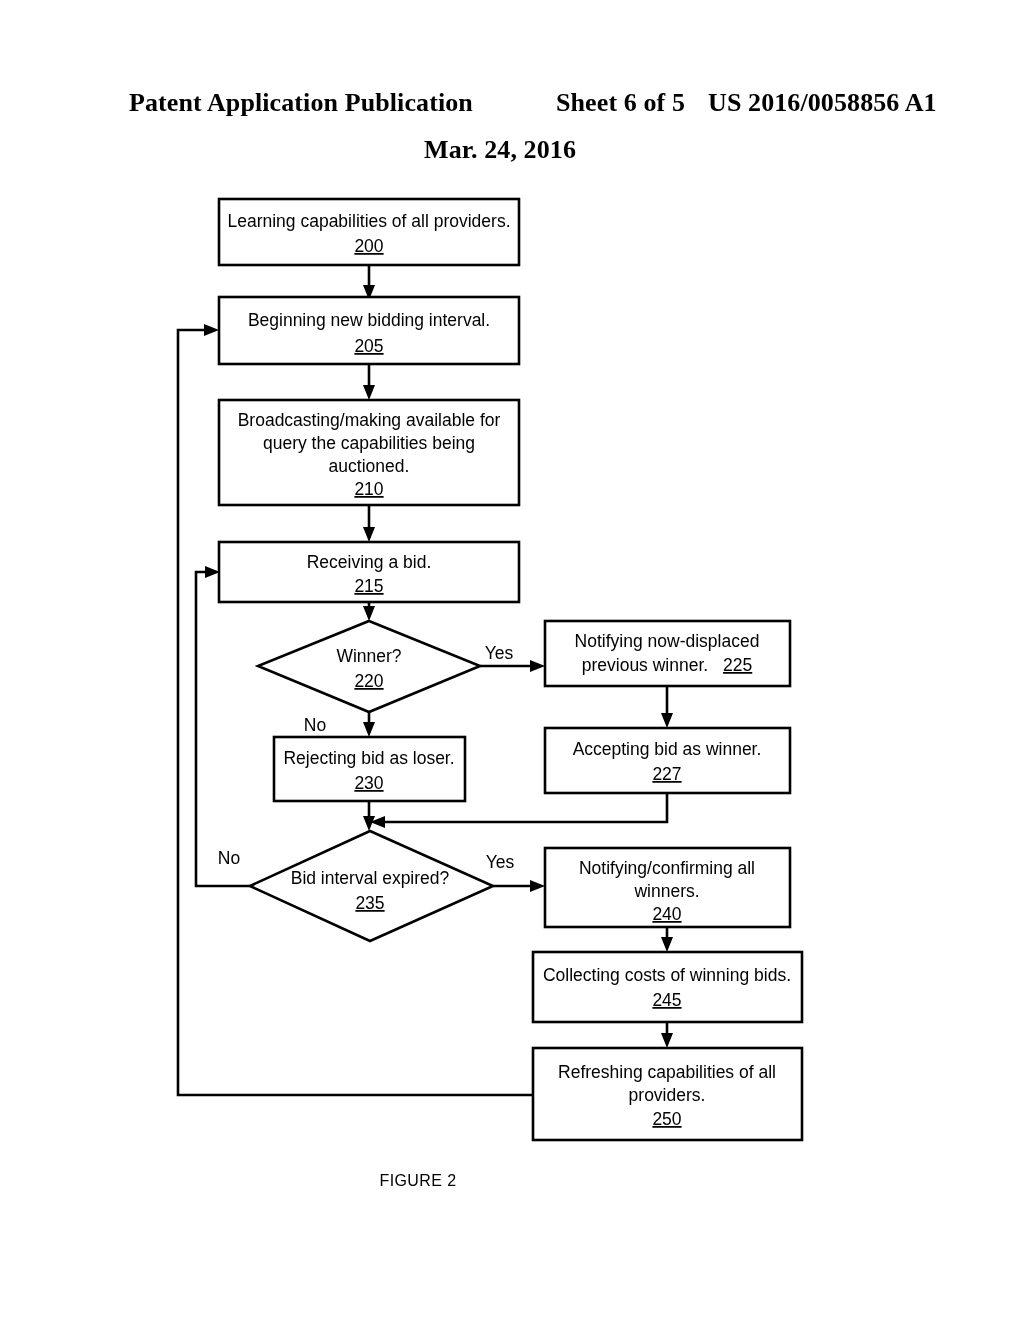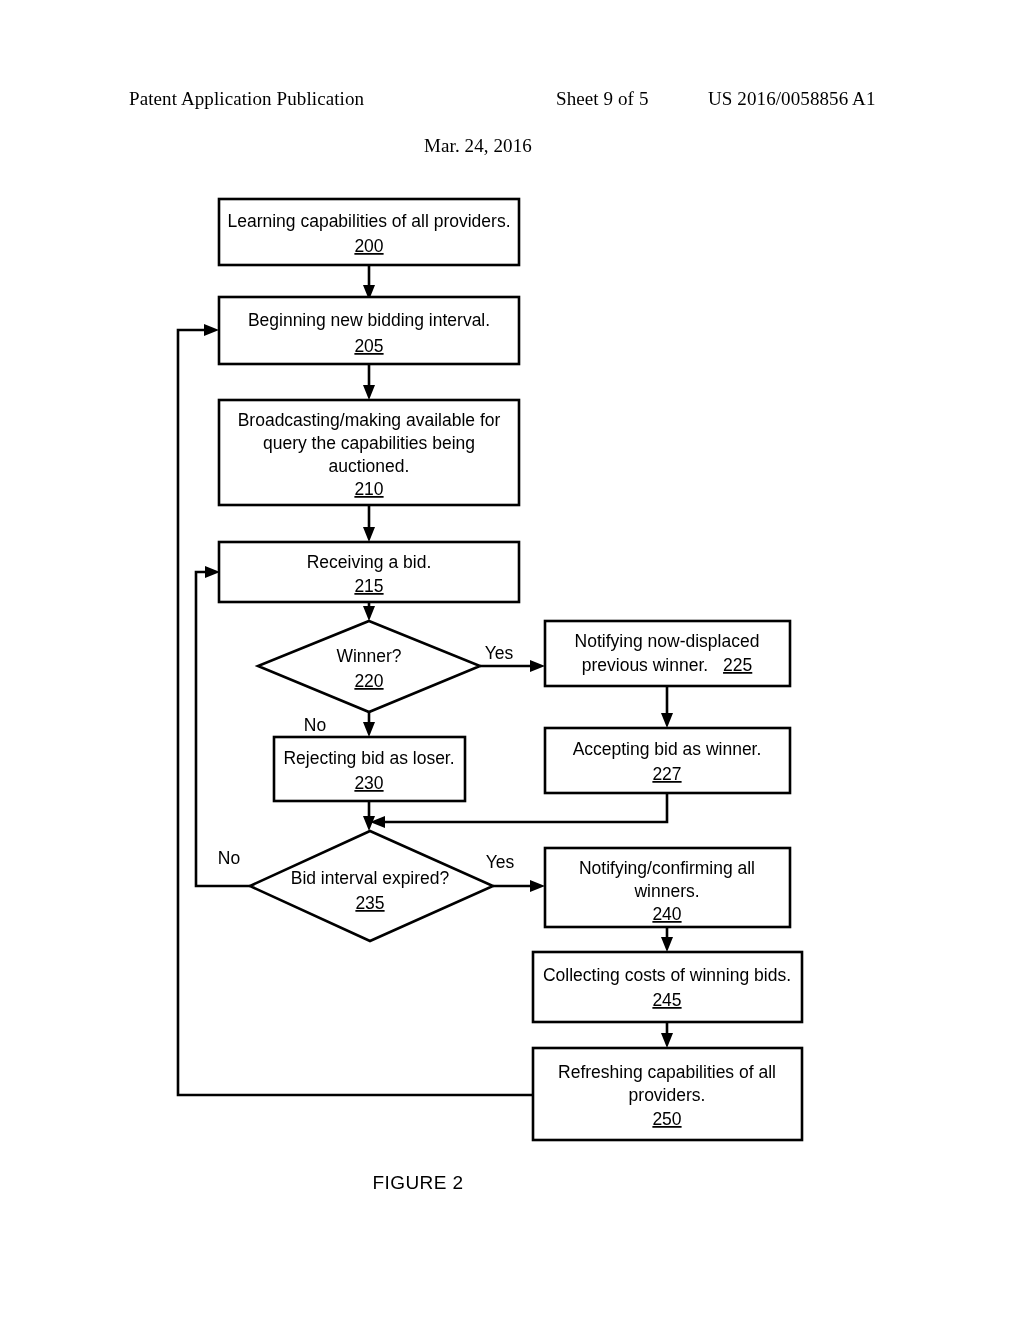--- a/index.html
+++ b/index.html
@@ -19,22 +19,22 @@
   
   .page-header {
     position: absolute;
     top: 88px;
     left: 0;
     width: 1024px;
     height: 28px;
     display: flex;
     align-items: baseline;
     font-family: "Liberation Serif", serif;
-    font-weight: normal;
-    font-size: 19px;
+    font-weight: bold;
+    font-size: 26px;
     letter-spacing: 0.1px;
     white-space: nowrap;
   }
   .hdr-pub {
     position: absolute;
     left: 129px;
   }
   .hdr-date {
     position: absolute;
     left: 424px;
@@ -50,21 +50,21 @@
   }
 
   
   .figure-caption {
     position: absolute;
     top: 1172px;
     left: 0;
     width: 836px;
     text-align: center;
     font-family: "Liberation Sans", sans-serif;
-    font-size: 19px;
+    font-size: 16px;
     letter-spacing: 0.4px;
   }
 
   
   #flowchart {
     position: absolute;
     top: 0;
     left: 0;
     width: 1024px;
     height: 1320px;
@@ -110,21 +110,21 @@
   #flowchart tspan.ref-inline {
     text-decoration: underline;
   }
 </style>
 </head>
 <body>
 
 <div class="page-header">
   <span class="hdr-pub">Patent Application Publication</span>
   <span class="hdr-date">Mar. 24, 2016</span>
-  <span class="hdr-sheet">Sheet 9 of 5</span>
+  <span class="hdr-sheet">Sheet 6 of 5</span>
   <span class="hdr-patno">US 2016/0058856 A1</span>
 </div>
 
 <svg id="flowchart" viewBox="0 0 1024 1320">
 
   <g>
     <path class="connector" d="M 369 265 L 369 290"></path>
     <polygon class="arrowhead" points="369,300 363,285 375,285"></polygon>
   </g>
 

